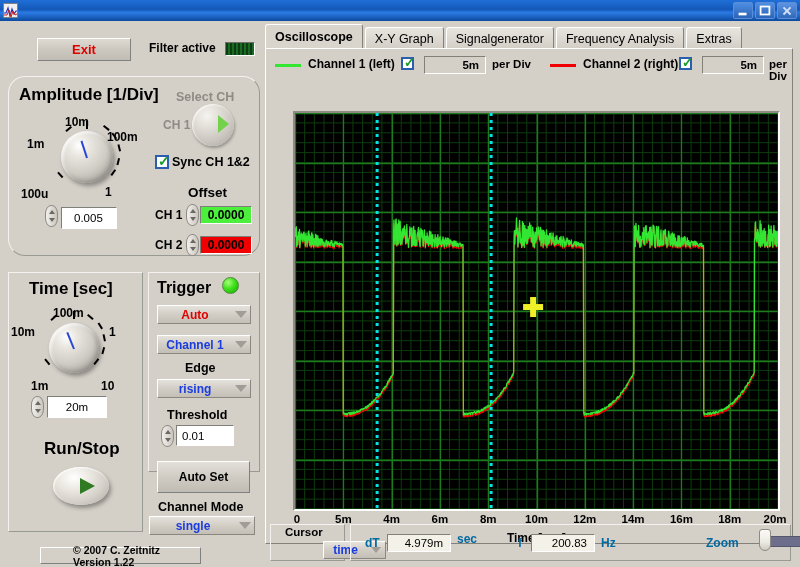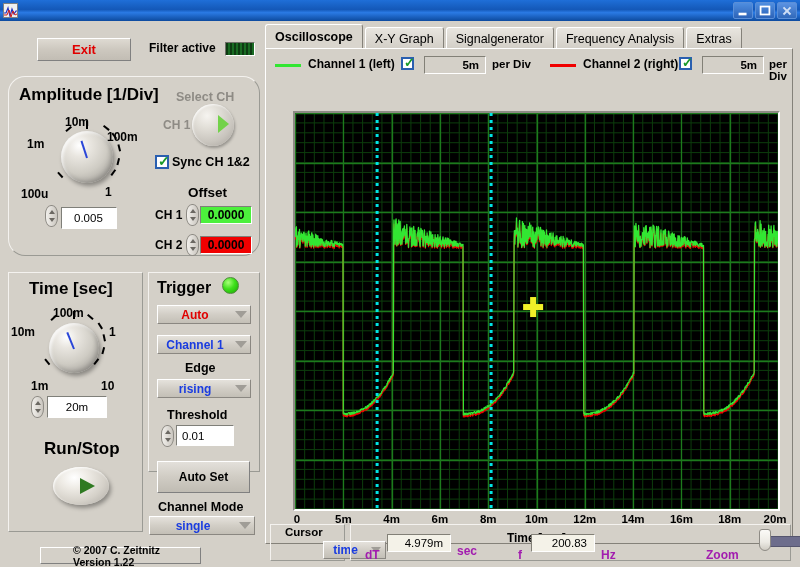--- a/index.html
+++ b/index.html
@@ -419,21 +419,21 @@
   #meas-group {
     position: absolute; left: 80px; top: 3px;
     width: 441px; height: 37px;
     border-top: 1px solid #f4f2ef;
     border-left: 1px solid #f4f2ef;
     border-right: 1px solid #9a9a94;
     border-bottom: 1px solid #9a9a94;
   }
   .meas-label {
     position: absolute;
-    font-size: 12px; font-weight: bold; color: #a21caf; margin-top: 12px;
+    font-size: 12px; font-weight: bold; color: #0369a1;
   }
   .meas-box {
     position: absolute;
     height: 18px;
     background: #f4f2e8;
     border-top: 1px solid #828077;
     border-left: 1px solid #828077;
     border-right: 1px solid #ffffff;
     border-bottom: 1px solid #ffffff;
     font-size: 11.5px; color: #000;

